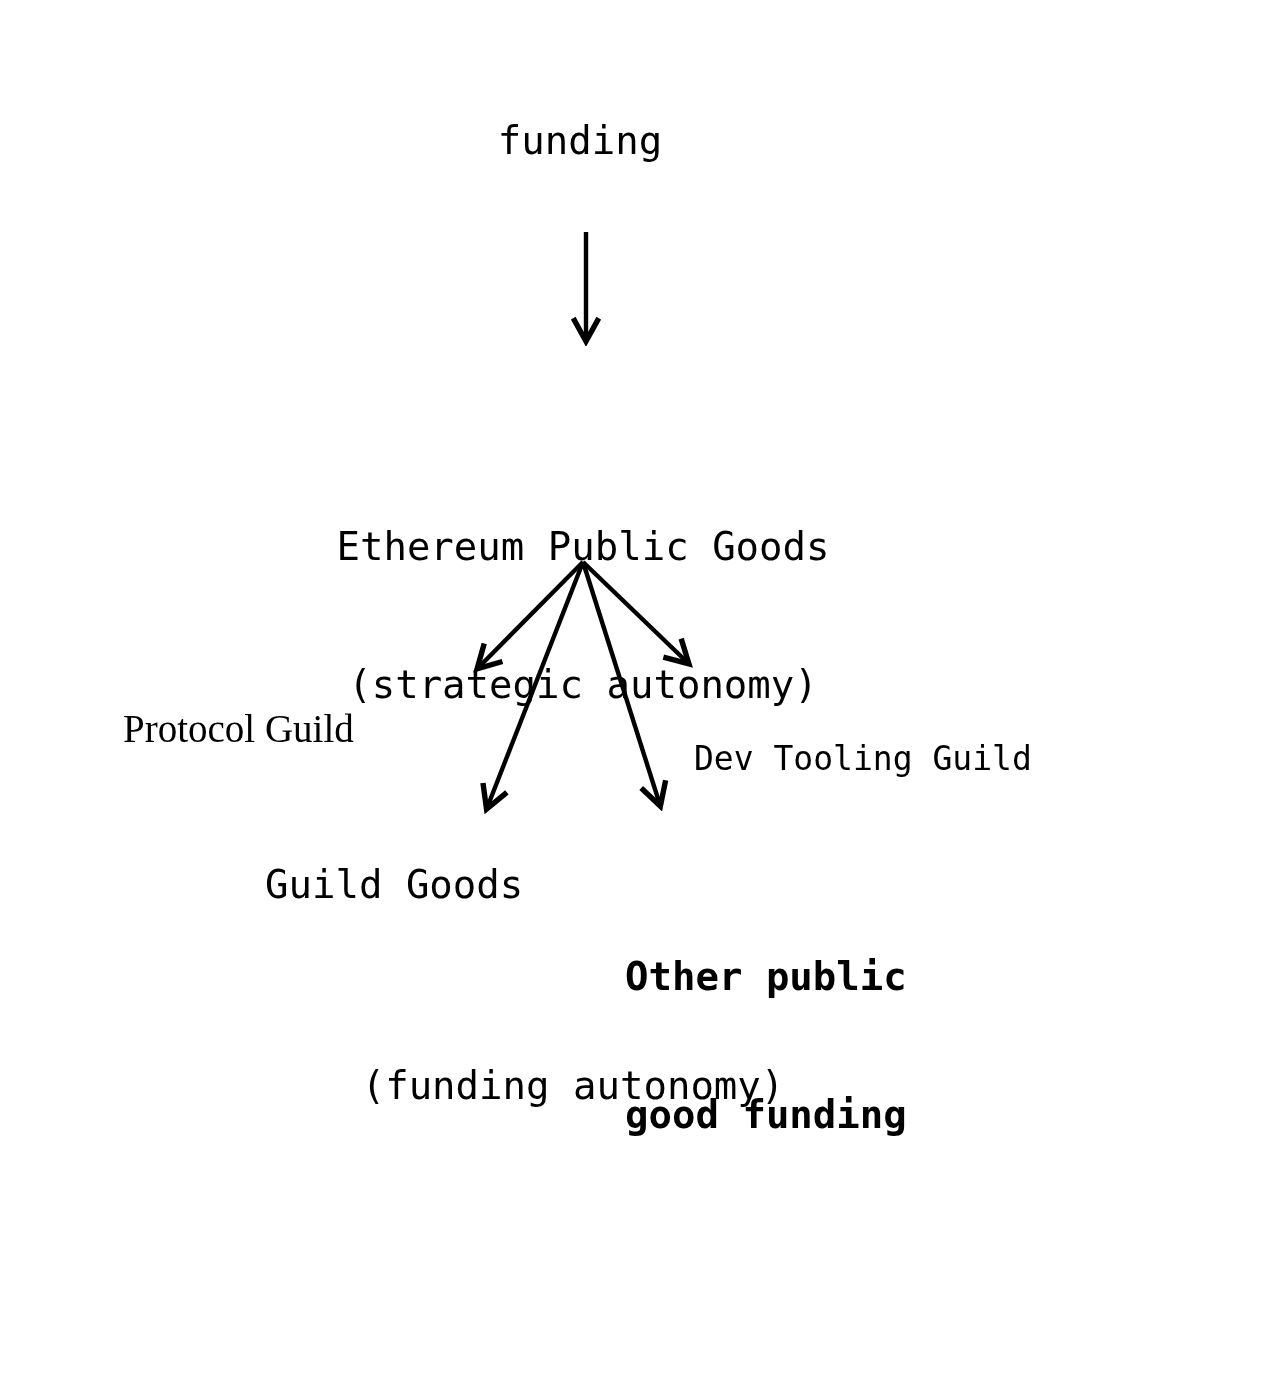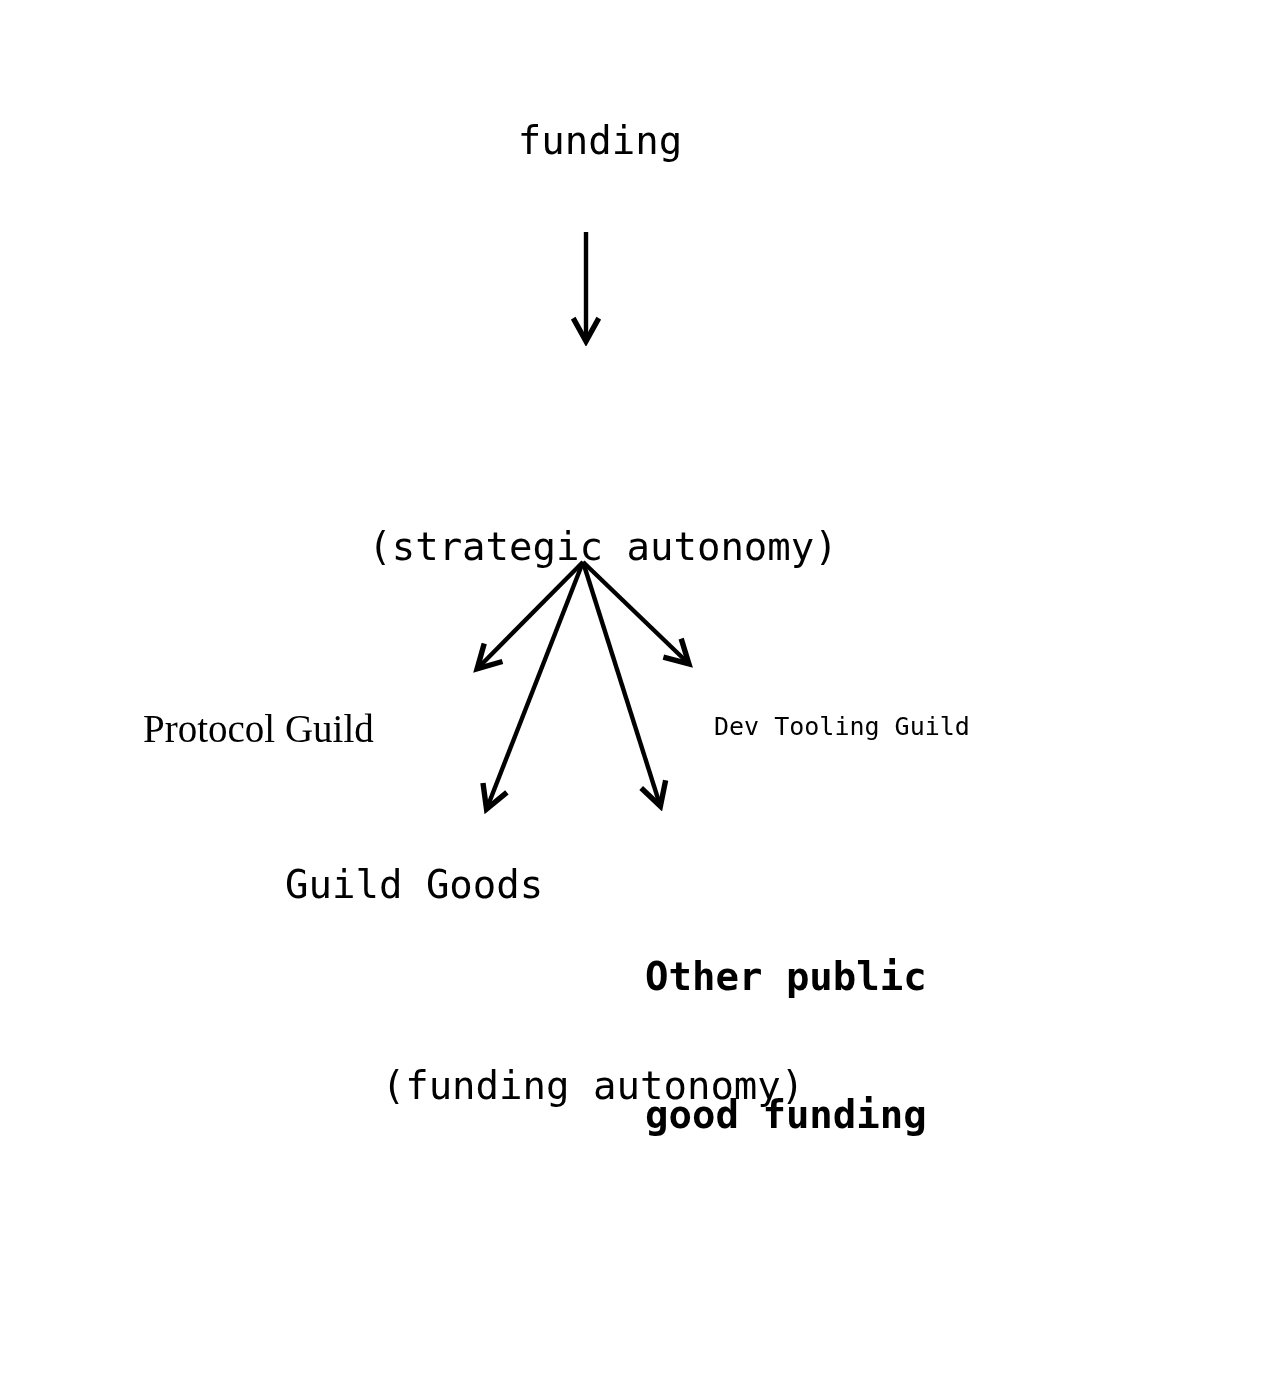--- a/index.html
+++ b/index.html
@@ -24,21 +24,20 @@
     top: 0;
     width: 1266px;
     height: 1396px;
   }
   .node-label {
     position: absolute;
     color: #000000;
     white-space: pre;
     line-height: 1.18;
     letter-spacing: 0;
-    margin-left: 20px;
   }
   .center-align {
     text-align: center;
   }
   .left-align {
     text-align: left;
   }
   .t-funding {
     left: 0;
     top: 118px;
@@ -52,22 +51,22 @@
     font-size: 39px;
   }
   .t-protocol {
     left: 123px;
     top: 706px;
     font-size: 39px;
     font-family: Liberation Serif, serif;
   }
   .t-devtooling {
     left: 694px;
-    top: 712px;
-    font-size: 25px;
+    top: 740px;
+    font-size: 33px;
   }
   .t-guildguild {
     left: 265px;
     top: 862px;
     font-size: 39px;
   }
   .t-othergoods {
     left: 625px;
     top: 862px;
     font-size: 39px;
@@ -99,20 +98,21 @@
     <line x1="583" y1="562" x2="487" y2="808" stroke="#000000" stroke-width="4.4" marker-end="url(#vhead)"></line>
 
     <line x1="583" y1="562" x2="660" y2="805" stroke="#000000" stroke-width="4.4" marker-end="url(#vhead)"></line>
 
     <line x1="583" y1="562" x2="688" y2="663" stroke="#000000" stroke-width="4.4" marker-end="url(#vhead)"></line>
   </svg>
 
   <div class="node-label center-align t-funding">funding</div>
 
   <div class="node-label center-align t-root">
+    <div>Ethereum Public Goods</div>
     <div>(strategic autonomy)</div>
   </div>
 
   <div class="node-label left-align t-protocol">Protocol Guild</div>
 
   <div class="node-label left-align t-devtooling">Dev Tooling Guild</div>
 
   <div class="node-label left-align t-guildguild">Guild Goods</div>
 
   <div class="node-label left-align t-othergoods">

